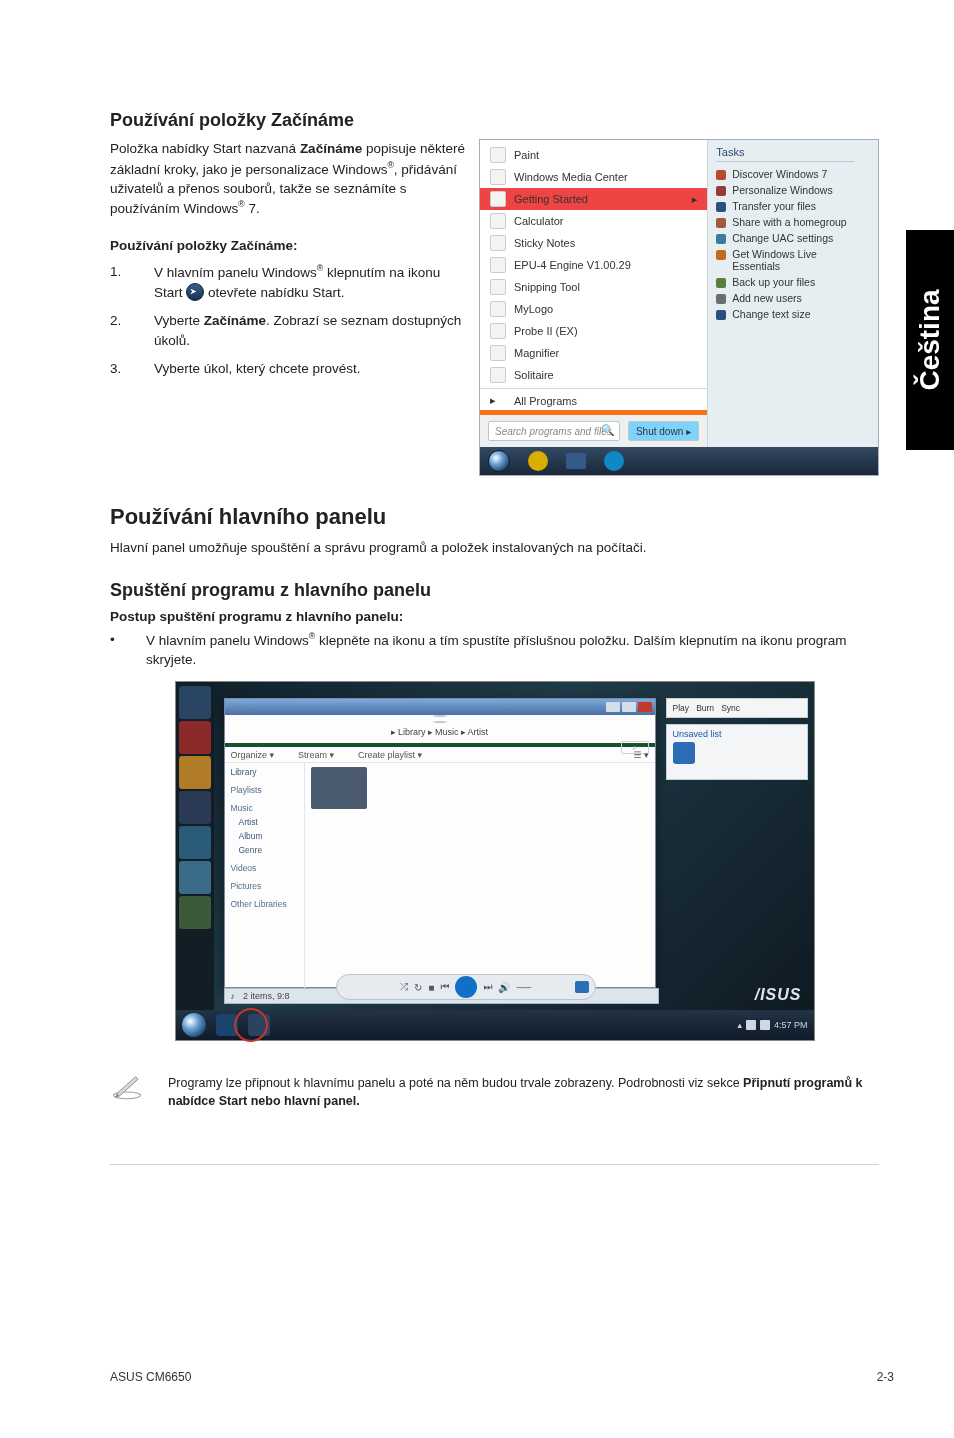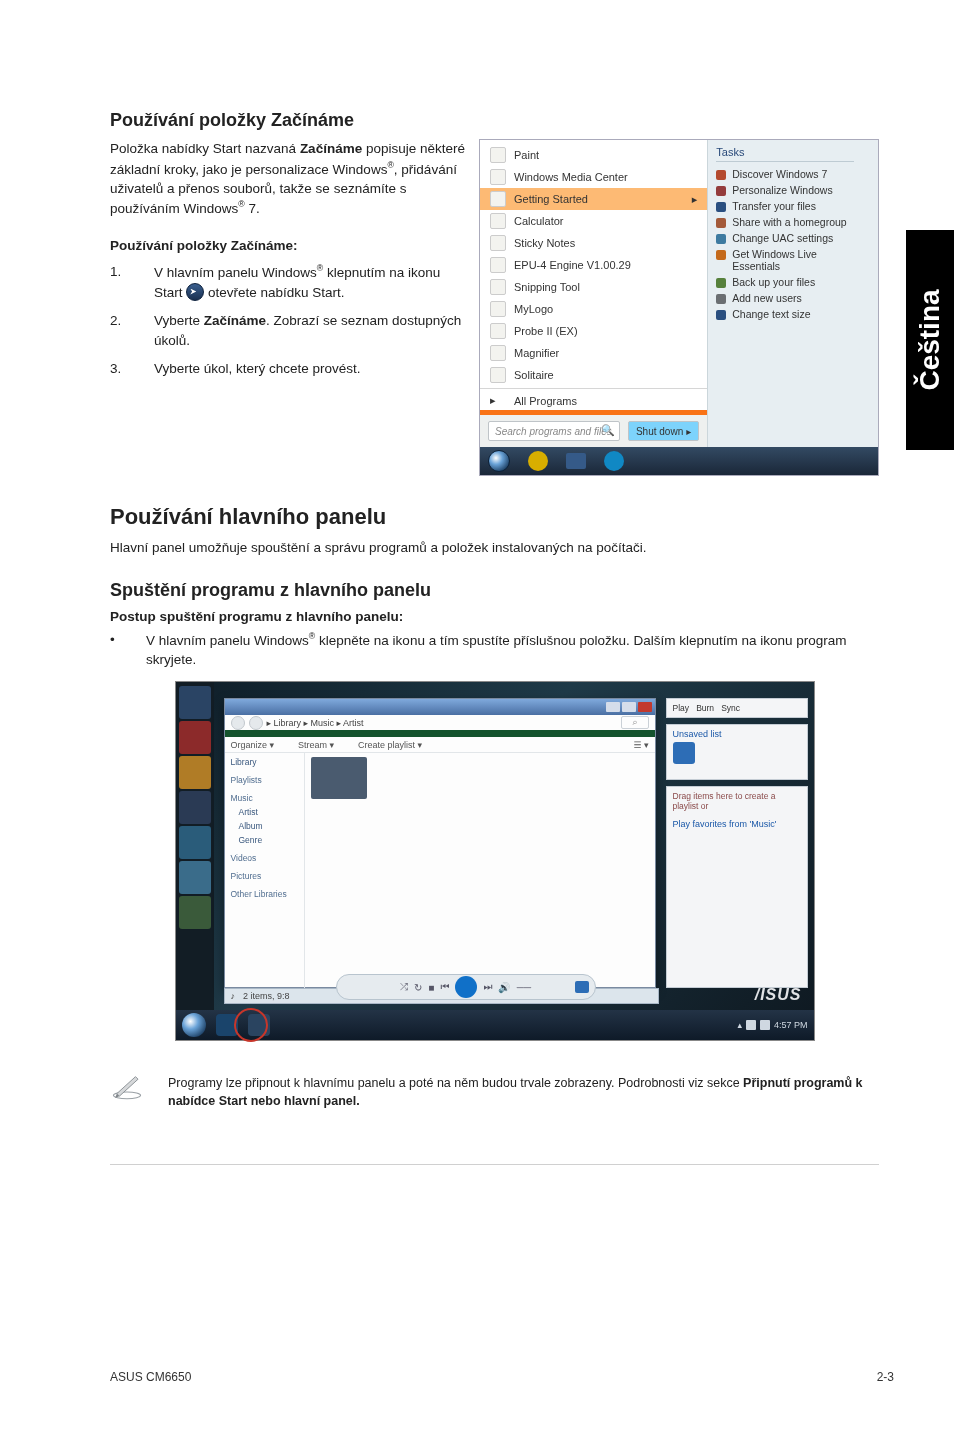--- a/index.html
+++ b/index.html
@@ -109,21 +109,21 @@
     .screenshot1 .right-col {
       flex: 1;
       background: #e7eef2;
       border-left:1px solid #cbd6db;
       padding: 6px 24px 12px 8px;
     }
     .screenshot1 .menu-item {
       display:flex; align-items:center; gap:8px;
       padding: 3px 10px;
     }
-    .screenshot1 .menu-item.sel { background: #fdba74; }
+    .screenshot1 .menu-item.sel { background: #ef4444; }
     .screenshot1 .mi-icon {
       width:16px;height:16px;border:1px solid #ccc;background:#f3f3ef;
       display:inline-block;border-radius:2px;
     }
     .screenshot1 .right-col .tasks-title {
       color:#2a4a7a;font-size:11px;margin-bottom:4px;
       border-bottom:1px solid #becbd3; padding-bottom:3px;
     }
     .screenshot1 .task-item {
       display:flex;gap:6px;align-items:flex-start;
@@ -166,21 +166,21 @@
     .screenshot2 .launcher-ico{
       height:33px;margin:0 3px;border-radius:3px;display:flex;align-items:center;justify-content:center;
     }
     .screenshot2 .explorer-win{
       position:absolute;left:48px;top:16px;width:432px;height:290px;
       background:#fdfdfd;border:1px solid #7a8aa0;box-shadow:0 4px 10px rgba(0,0,0,0.4);
     }
     .screenshot2 .ew-title{height:16px;background:linear-gradient(180deg,#7fa9dc,#4a6fa3);display:flex;justify-content:flex-end;align-items:center;padding:0 3px;gap:2px;}
     .screenshot2 .ew-title span{width:14px;height:10px;background:#c2392e;border-radius:1px;}
     .screenshot2 .ew-title span.m{background:#d5ddea;}
-    .screenshot2 .ew-addr{height:22px;border-bottom:7px solid #14532d;display:flex;align-items:center;padding:0 6px;font-size:9px;color:#444;gap:4px;}
+    .screenshot2 .ew-addr{height:32px;border-bottom:4px solid #14532d;display:flex;align-items:center;padding:0 6px;font-size:9px;color:#444;gap:4px;flex-direction:column;}
     .screenshot2 .ew-addr .back{width:14px;height:14px;border-radius:50%;background:#e5e9ec;border:1px solid #c2c8cd;}
     .screenshot2 .ew-toolbar{height:16px;border-bottom:1px solid #e2e6e9;font-size:9px;color:#555;padding:0 6px;display:flex;gap:24px;align-items:center;}
     .screenshot2 .ew-body{display:flex;height:236px;}
     .screenshot2 .ew-side{width:80px;border-right:1px solid #e2e6e9;padding:4px 6px;font-size:8.5px;color:#3a587e;display:flex;flex-direction:column;gap:4px;}
     .screenshot2 .ew-side .grp{color:#506d8f;margin-top:4px;}
     .screenshot2 .ew-list{flex:1;padding:4px 6px;font-size:9px;display:flex;flex-direction:column;gap:28px;}
     .screenshot2 .ew-item{display:flex;gap:8px;align-items:center;}
     .screenshot2 .ew-thumb{width:56px;height:42px;background:#5a3f2c;border-radius:2px;}
     .screenshot2 .side-shop{
       position:absolute;right:6px;top:16px;width:142px;height:290px;
@@ -448,24 +448,20 @@
     <div class="side-shop">
       <div class="shop-sec">
         <span>Play</span> &nbsp;
         <span>Burn</span> &nbsp;
         <span>Sync</span>
       </div>
       <div class="shop-sec" style="flex:0 0 56px">
         <div class="hdr">Unsaved list</div>
         <div class="shop-play"></div>
       </div>
-      <div class="shop-sec" style="flex:1;color:#8a4a4a">
-        <div>Drag items here to create a playlist or</div>
-        <div class="hdr" style="margin-top:8px">Play favorites from 'Music'</div>
-      </div>
     </div>
 
     <div class="bottom-bar">
       <span>♪</span>
         <span>2 items, 9:8</span>
     </div>
 
     <div class="wmp-ctrl">
       <span>⤮</span>
       <span>↻</span>

